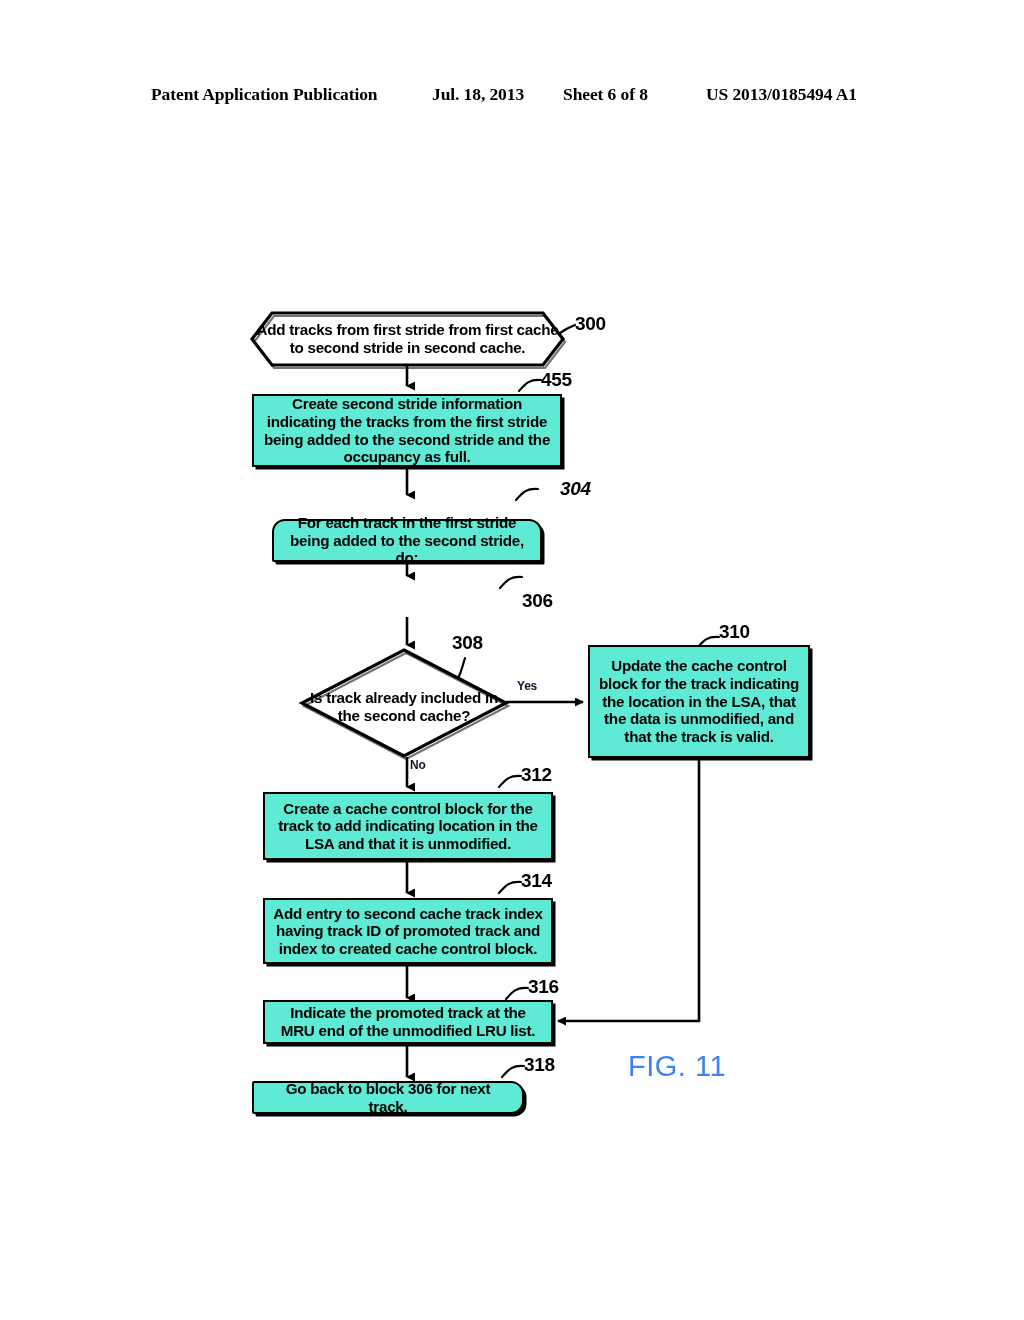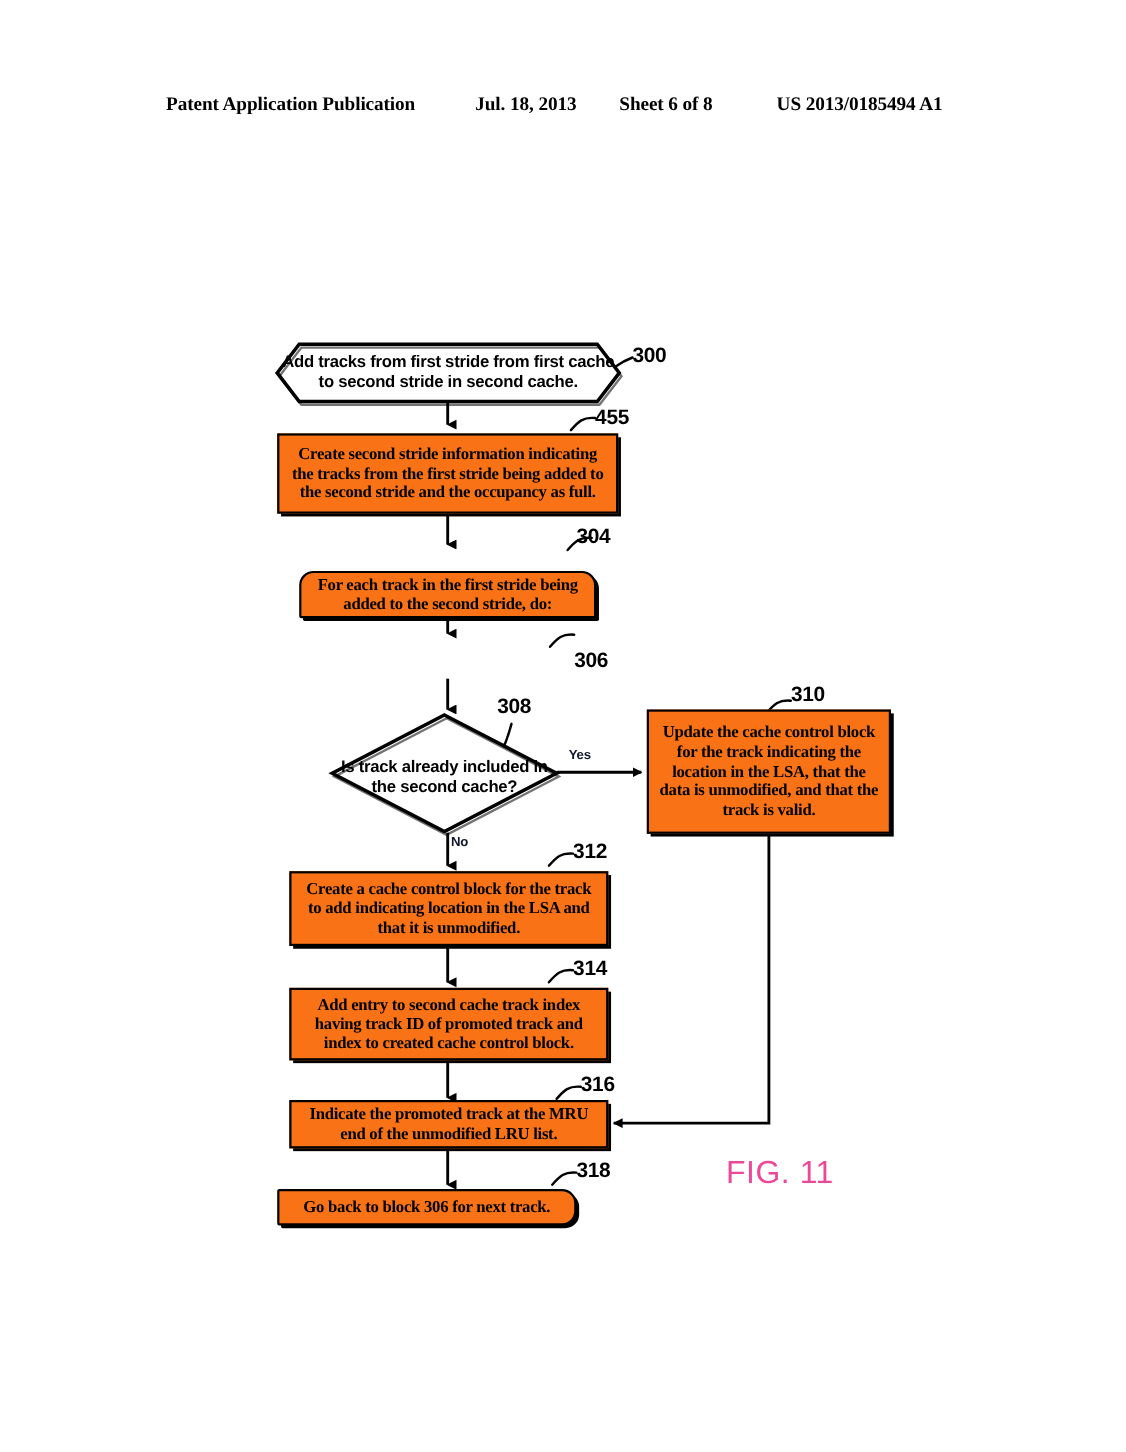--- a/index.html
+++ b/index.html
@@ -44,26 +44,26 @@
     position: absolute;
     left: 0;
     top: 0;
     width: 1024px;
     height: 1320px;
   }
 
   .node {
     position: absolute;
     box-sizing: border-box;
-    background: #f97316;
+    background: #5eead4;
     display: flex;
     align-items: center;
     justify-content: center;
     text-align: center;
-    font-family: Liberation Serif, serif;
+    font-family: Liberation Sans, sans-serif;
     font-size: 15.2px;
     line-height: 1.16;
     font-weight: 600;
     letter-spacing: -0.25px;
     color: #000;
   }
 
   
   .proc {
     border: 2.2px solid #000;
@@ -155,27 +155,27 @@
     font-size: 12px;
     font-weight: 600;
     letter-spacing: -0.2px;
     color: #0f172a;
     white-space: nowrap;
   }
 
   
   #fig-caption {
     position: absolute;
-    left: 660px;
+    left: 628px;
     top: 1050px;
     font-family: "Liberation Sans", sans-serif;
     font-size: 29px;
     font-weight: 500;
     letter-spacing: 0.5px;
-    color: #ec4899;
+    color: #3b82f6;
     white-space: nowrap;
   }
 
   
   #connectors {
     position: absolute;
     left: 0;
     top: 0;
     width: 1024px;
     height: 1320px;
@@ -254,21 +254,21 @@
   <div class="ref" style="left:575px; top:313px;">300</div>
 
   <div class="node proc" style="left:252px; top:394px; width:310px; height:73px; padding:2px 7px;">
     <span>Create second stride information indicating the tracks from the first stride being added to the second stride and the occupancy as full.</span>
   </div>
   <div class="ref" style="left:541px; top:369px;">455</div>
 
   <div class="node loop-start" style="left:272px; top:503px; width:270px; height:43px; padding:1px 9px;">
     <span>For each track in the first stride being added to the second stride, do:</span>
   </div>
-  <div class="ref" style="left:524px; top:478px;">304</div>
+  <div class="ref" style="left:560px; top:478px;font-style:italic;">304</div>
 
   <div class="ref" style="left:522px; top:590px;">306</div>
 
   <div class="diamondwrap" style="left:300px; top:648px; width:208px; height:110px;">
     <svg width="208" height="110" viewBox="0 0 208 110">
       <polygon points="104,2 206,55 104,108 2,55" fill="#ffffff" stroke="#000" stroke-width="3.2" stroke-linejoin="miter"></polygon>
       <polygon points="106,5 208,58 106,111 4,58" fill="none" stroke="#000" stroke-width="2.2" stroke-linejoin="miter" opacity="0.55"></polygon>
     </svg>
     <div class="dtext" style="padding-top:4px;">Is track already included in the second cache?</div>
   </div>

